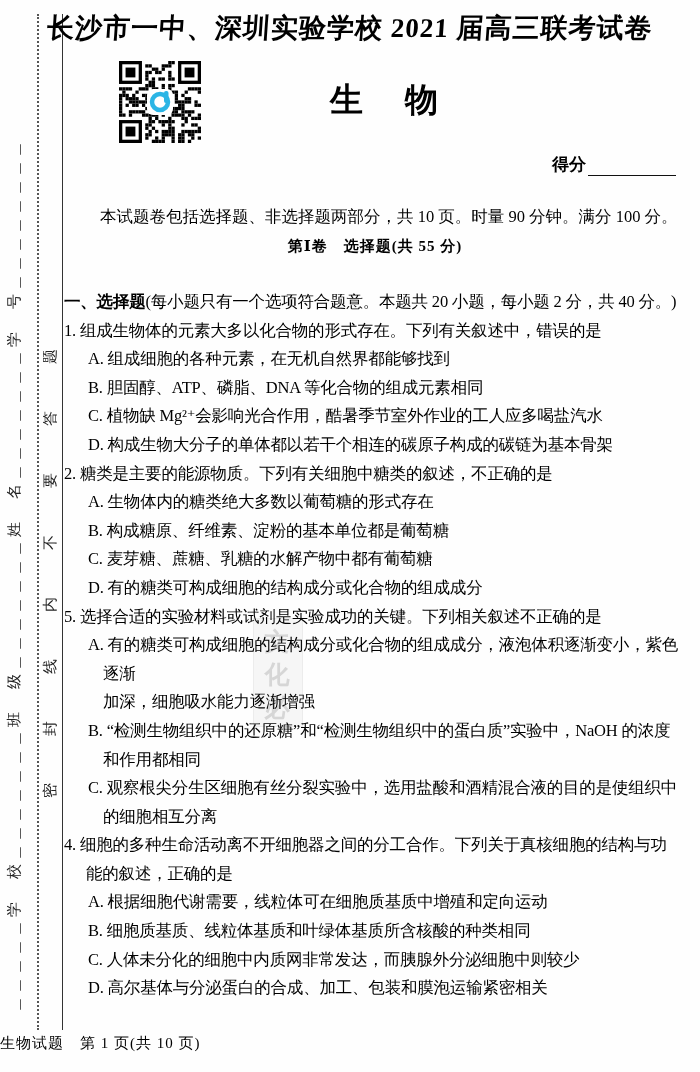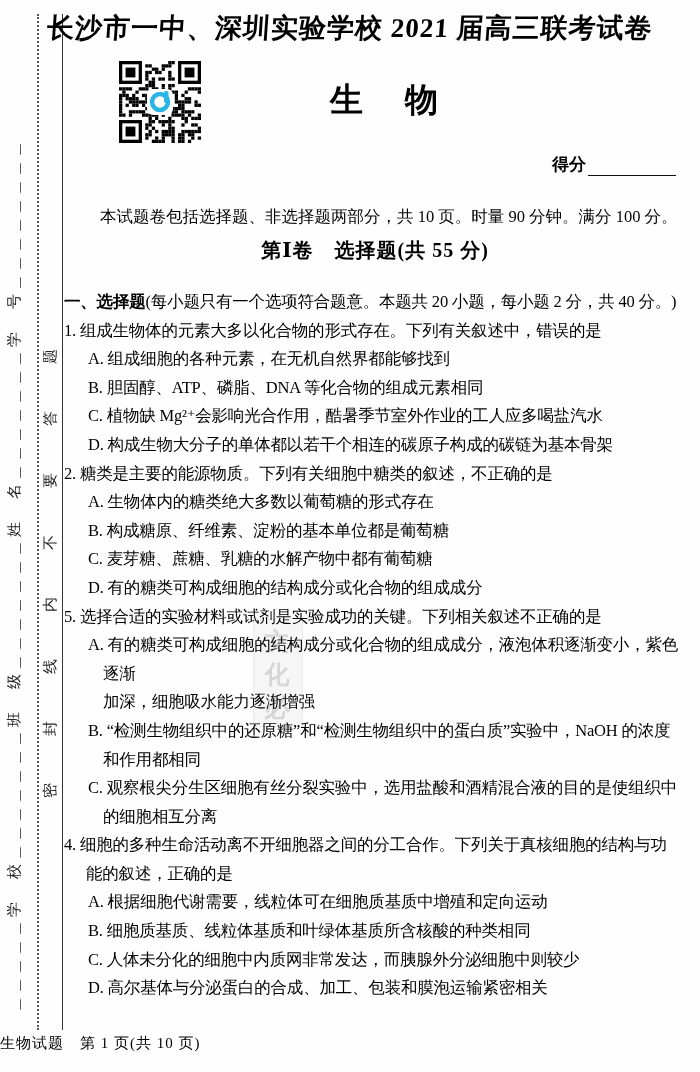--- a/index.html
+++ b/index.html
@@ -27,21 +27,21 @@
   .qr-box{position:absolute;left:119px;top:61px;width:82px;height:82px;}
   .subject-title{
     position:absolute;left:330px;top:78px;font-size:33px;font-weight:bold;
     letter-spacing:42px;white-space:nowrap;
   }
   .score-row{position:absolute;left:552px;top:153px;font-size:17px;font-weight:bold;white-space:nowrap;}
   .score-line{display:inline-block;width:88px;height:19px;border-bottom:1.6px solid #111;vertical-align:bottom;margin-left:2px;}
   .exam-info{position:absolute;left:100px;top:194px;font-size:16.5px;white-space:nowrap;margin-top:12px;}
   .volume-title{
     position:absolute;left:64px;top:237px;width:622px;text-align:center;
-    font-size:20px;font-weight:bold;letter-spacing:1px;
+    font-size:15px;font-weight:bold;letter-spacing:1px;
   }
   
   .main{
     position:absolute;left:64px;top:288px;width:624px;
     font-size:16.5px;line-height:28.6px;letter-spacing:-0.2px;
   }
   .sec-head .b{font-weight:bold;}
   .stem{white-space:pre-line;padding-left:22px;text-indent:-22px;}
   .opt{white-space:pre-line;padding-left:39px;text-indent:-15px;}
   

